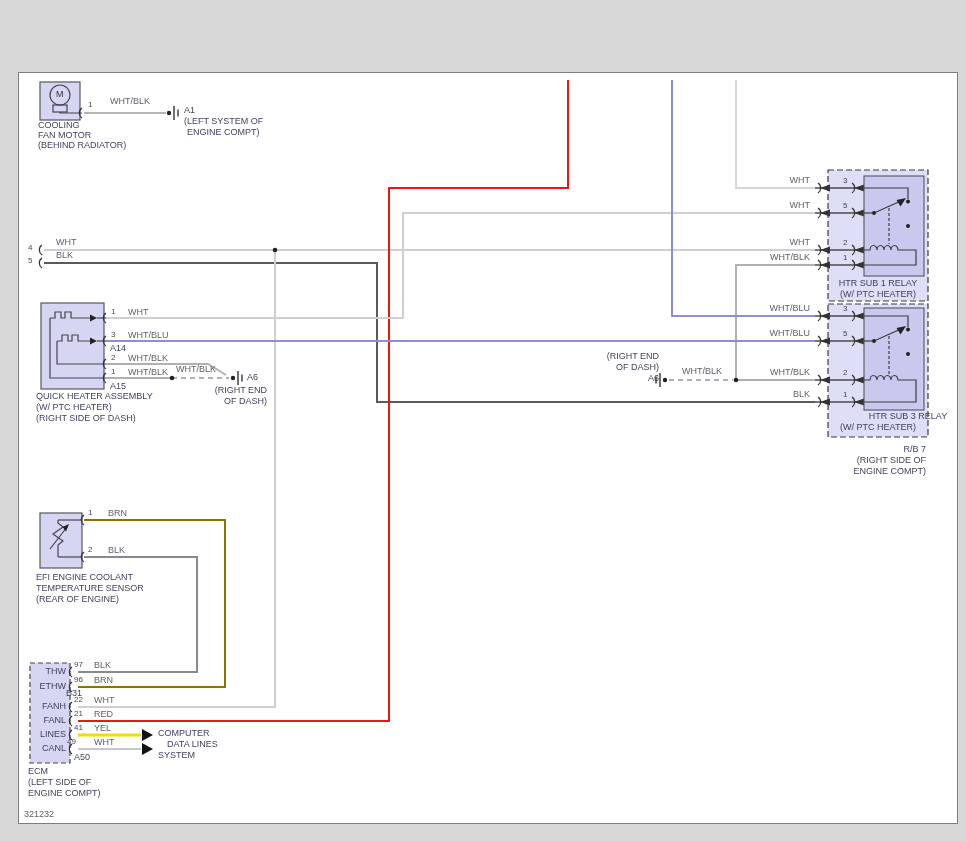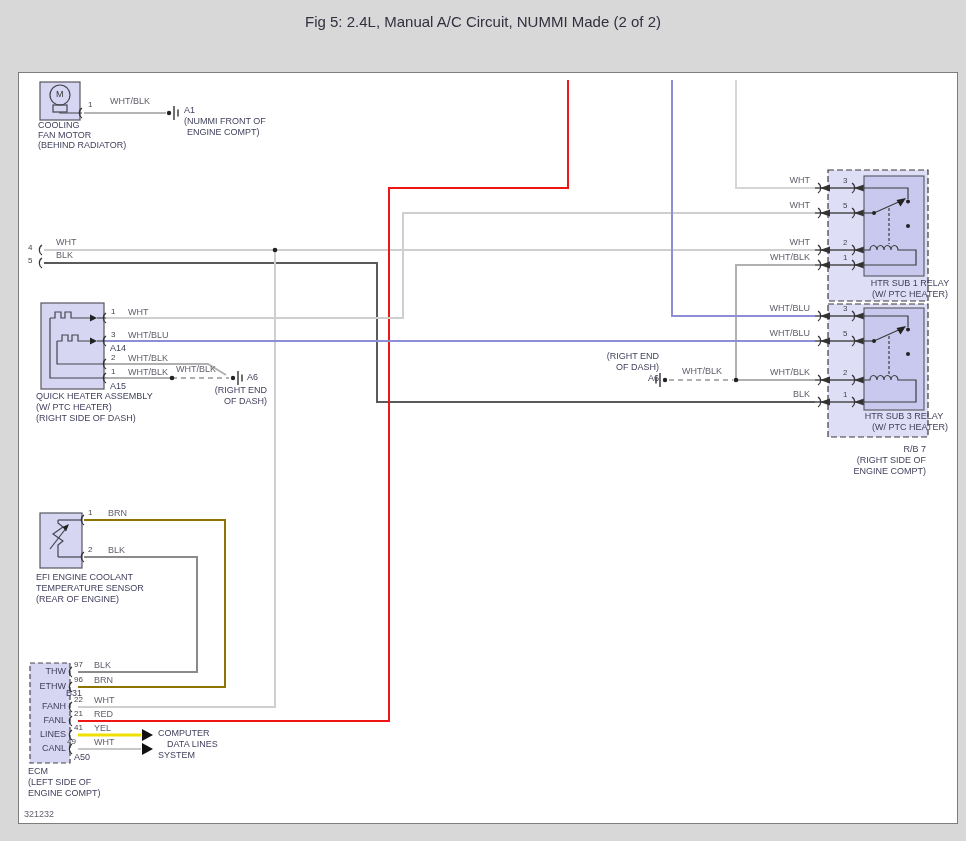--- a/index.html
+++ b/index.html
@@ -6,28 +6,27 @@
   #stage{position:relative;width:966px;height:841px;background:#d8d8d8;overflow:hidden;
          font-family:"Liberation Sans",sans-serif;}
   #title{position:absolute;top:13px;left:0;width:100%;text-align:center;
          font-size:15px;color:#30303f;}
   svg{position:absolute;left:0;top:0;}
   .lbl{position:absolute;font-size:9px;line-height:1.1;color:#5f5f6b;white-space:nowrap;}
   .comp{color:#3f3f5c;}
   .pin{font-size:8px;color:#45454f;}
   .conn{color:#3f3f5c;}
   .ra{text-align:right;}
-  .ctr{text-align:center;margin-left:32px;}
+  .ctr{text-align:center;}
   .mletter{position:absolute;font-size:9px;color:#333;}
 </style>
 </head>
 <body>
 
 <div id="stage">
-  <div id="title">Fig 5: 2.4L, Manual A/C Circuit, NUMMI Made (2 of 2)</div>
 
   <svg width="966" height="841" viewBox="0 0 966 841">
 
     <rect x="18.5" y="72.5" width="939" height="751" fill="#ffffff" stroke="#7d7d7d" stroke-width="1"></rect>
 
     <g>
       <rect x="828" y="170" width="100" height="131" fill="#dedef6" stroke="#3a3a3a" stroke-width="1.2" stroke-dasharray="6 3"></rect>
       <rect x="828" y="304" width="100" height="133" fill="#dedef6" stroke="#3a3a3a" stroke-width="1.2" stroke-dasharray="6 3"></rect>
     </g>
 
@@ -208,21 +207,21 @@
     <g fill="#111">
       <polygon points="142,729 153,735 142,741"></polygon>
       <polygon points="142,743 153,749 142,755"></polygon>
     </g>
   </svg>
 
   <div class="mletter" style="left:56px;top:89px">M</div>
   <div class="lbl pin" style="left:88px;top:101px">1</div>
   <div class="lbl" style="left:110px;top:97px">WHT/BLK</div>
   <div class="lbl comp" style="left:184px;top:106px">A1</div>
-  <div class="lbl comp" style="left:184px;top:117px">(NUMMI FRONT OF</div>
+  <div class="lbl comp" style="left:184px;top:117px">(LEFT SYSTEM OF</div>
   <div class="lbl comp" style="left:187px;top:128px">ENGINE COMPT)</div>
   <div class="lbl comp" style="left:38px;top:121px">COOLING</div>
   <div class="lbl comp" style="left:38px;top:131px">FAN MOTOR</div>
   <div class="lbl comp" style="left:38px;top:141px">(BEHIND RADIATOR)</div>
 
   <div class="lbl" style="left:56px;top:238px">WHT</div>
   <div class="lbl pin" style="left:28px;top:244px">4</div>
   <div class="lbl" style="left:56px;top:251px">BLK</div>
   <div class="lbl pin" style="left:28px;top:257px">5</div>
 
@@ -261,21 +260,21 @@
   <div class="lbl comp ctr" style="left:828px;width:100px;top:290px">(W/ PTC HEATER)</div>
 
   <div class="lbl ra" style="right:156px;top:304px">WHT/BLU</div>
   <div class="lbl ra" style="right:156px;top:329px">WHT/BLU</div>
   <div class="lbl ra" style="right:156px;top:368px">WHT/BLK</div>
   <div class="lbl ra" style="right:156px;top:390px">BLK</div>
   <div class="lbl pin" style="left:843px;top:305px">3</div>
   <div class="lbl pin" style="left:843px;top:330px">5</div>
   <div class="lbl pin" style="left:843px;top:369px">2</div>
   <div class="lbl pin" style="left:843px;top:391px">1</div>
-  <div class="lbl comp ctr" style="left:828px;width:88px;top:412px">HTR SUB 3 RELAY</div>
+  <div class="lbl comp ctr" style="left:864px;width:88px;top:412px">HTR SUB 3 RELAY</div>
   <div class="lbl comp ctr" style="left:828px;width:100px;top:423px">(W/ PTC HEATER)</div>
 
   <div class="lbl comp ra" style="right:40px;top:445px">R/B 7</div>
   <div class="lbl comp ra" style="right:40px;top:456px">(RIGHT SIDE OF</div>
   <div class="lbl comp ra" style="right:40px;top:467px">ENGINE COMPT)</div>
 
   <div class="lbl pin" style="left:88px;top:509px">1</div>
   <div class="lbl" style="left:108px;top:509px">BRN</div>
   <div class="lbl pin" style="left:88px;top:546px">2</div>
   <div class="lbl" style="left:108px;top:546px">BLK</div>

